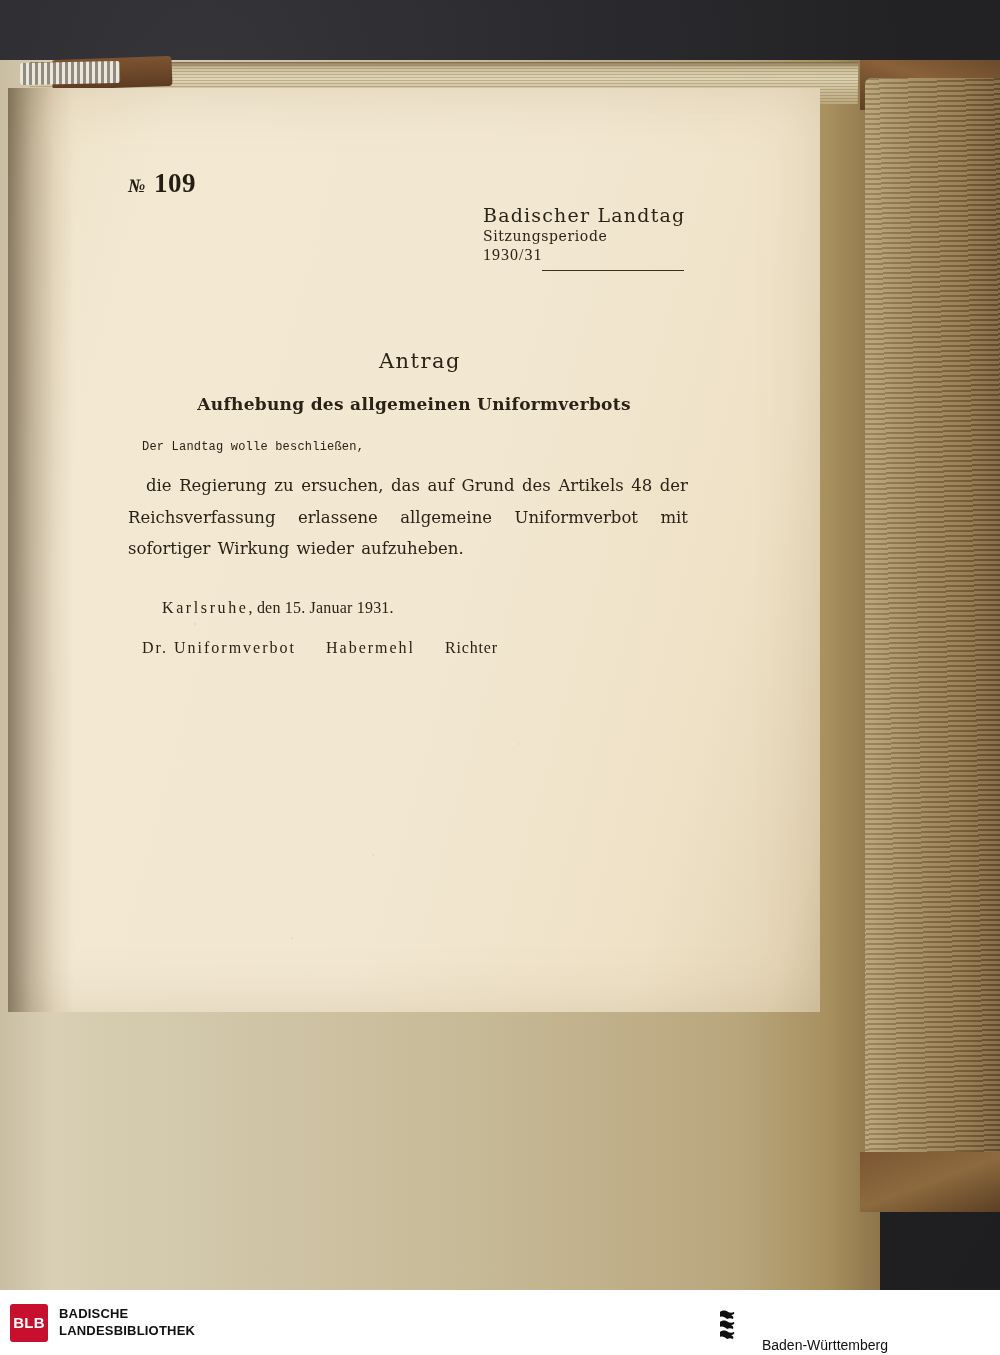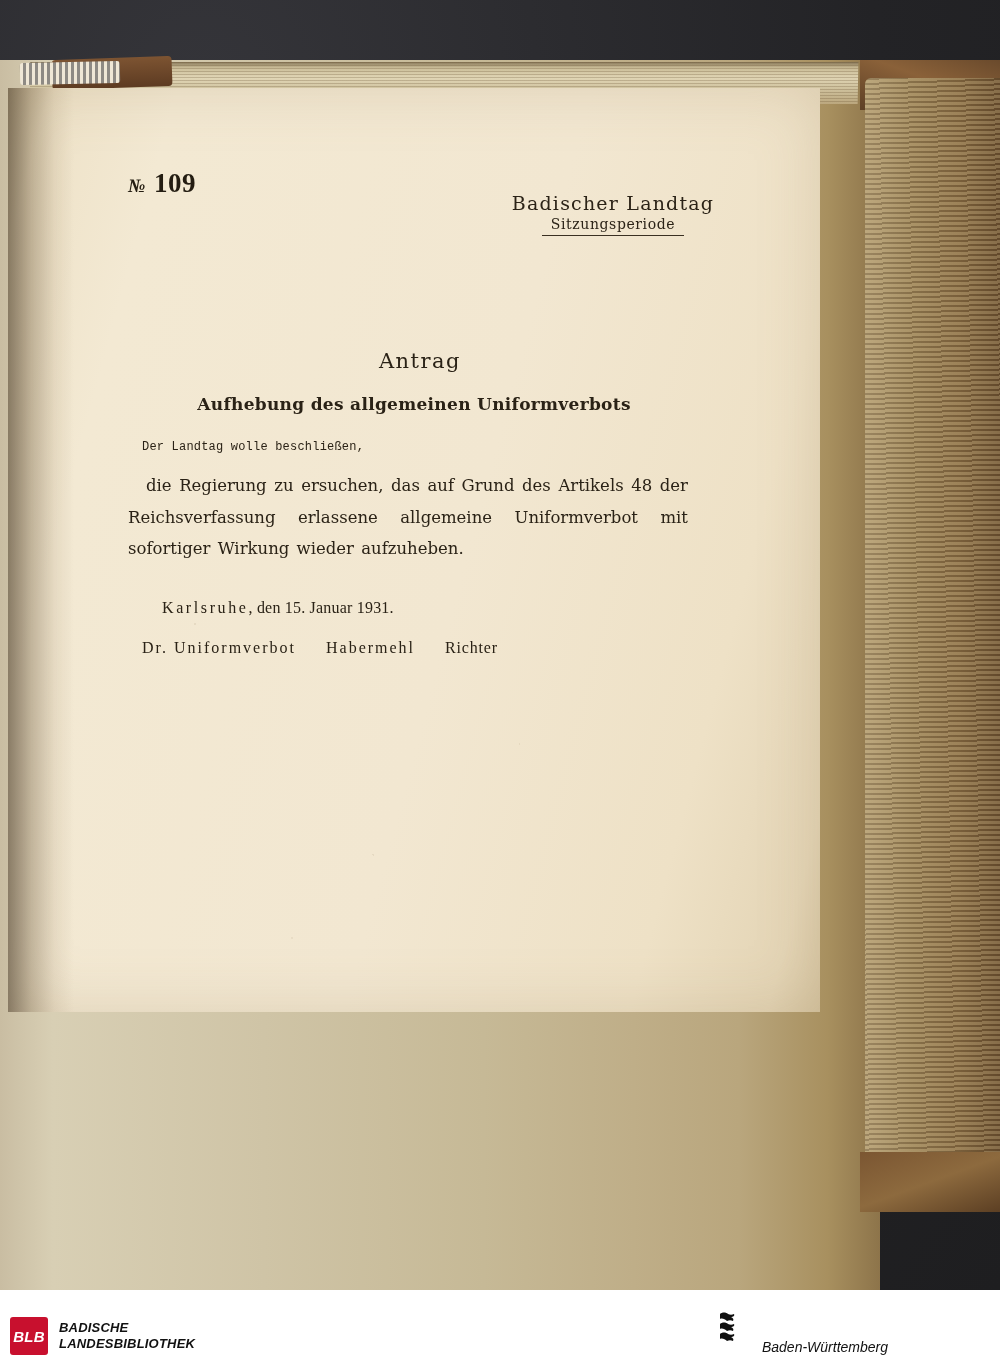--- a/index.html
+++ b/index.html
@@ -194,23 +194,22 @@
   }
   .doc-number .nr {
     font-style: italic;
     font-size: 19px;
     font-weight: bold;
     margin-right: 8px;
   }
   .masthead {
     position: absolute;
     left: 355px;
-    top: 24px;
+    top: 36px;
     width: 260px;
-    text-align: center;
     line-height: 1.25;
   }
   .masthead .org {
     font-family: "DejaVu Serif", serif;
     font-size: 19px;
     letter-spacing: 1.2px;
     color: #2b2317;
   }
   .masthead .period {
     font-family: "DejaVu Serif", serif;
@@ -290,23 +289,22 @@
 
   
   .footer-bar {
     position: absolute;
     left: 0;
     bottom: 0;
     width: 900px;
     height: 65px;
     background: #ffffff;
     display: flex;
-    align-items: flex-end;
+    align-items: center;
     justify-content: space-between;
-    font-style: italic;
   }
   .blb {
     display: flex;
     align-items: center;
     gap: 11px;
     padding-left: 10px;
   }
   .blb-mark {
     width: 38px;
     height: 38px;
@@ -370,20 +368,21 @@
 
     <div class="text-col">
 
       <div class="doc-number">
         <span class="nr">№</span><span>109</span>
       </div>
 
       <div class="masthead">
         <div class="org">Badischer Landtag</div>
         <div class="period">Sitzungsperiode</div>
+        <div class="year">1930/31</div>
         <div class="rule"></div>
       </div>
 
       <div class="title">Antrag</div>
       <div class="subtitle">Aufhebung des allgemeinen Uniformverbots</div>
       <div class="lead">Der Landtag wolle beschließen,</div>
 
       <div class="body-par">
         <span class="indent">die Regierung zu ersuchen, das auf Grund des Artikels 48 der Reichsverfassung erlassene allgemeine Uniformverbot mit sofortiger Wirkung wieder aufzuheben.</span>
       </div>

